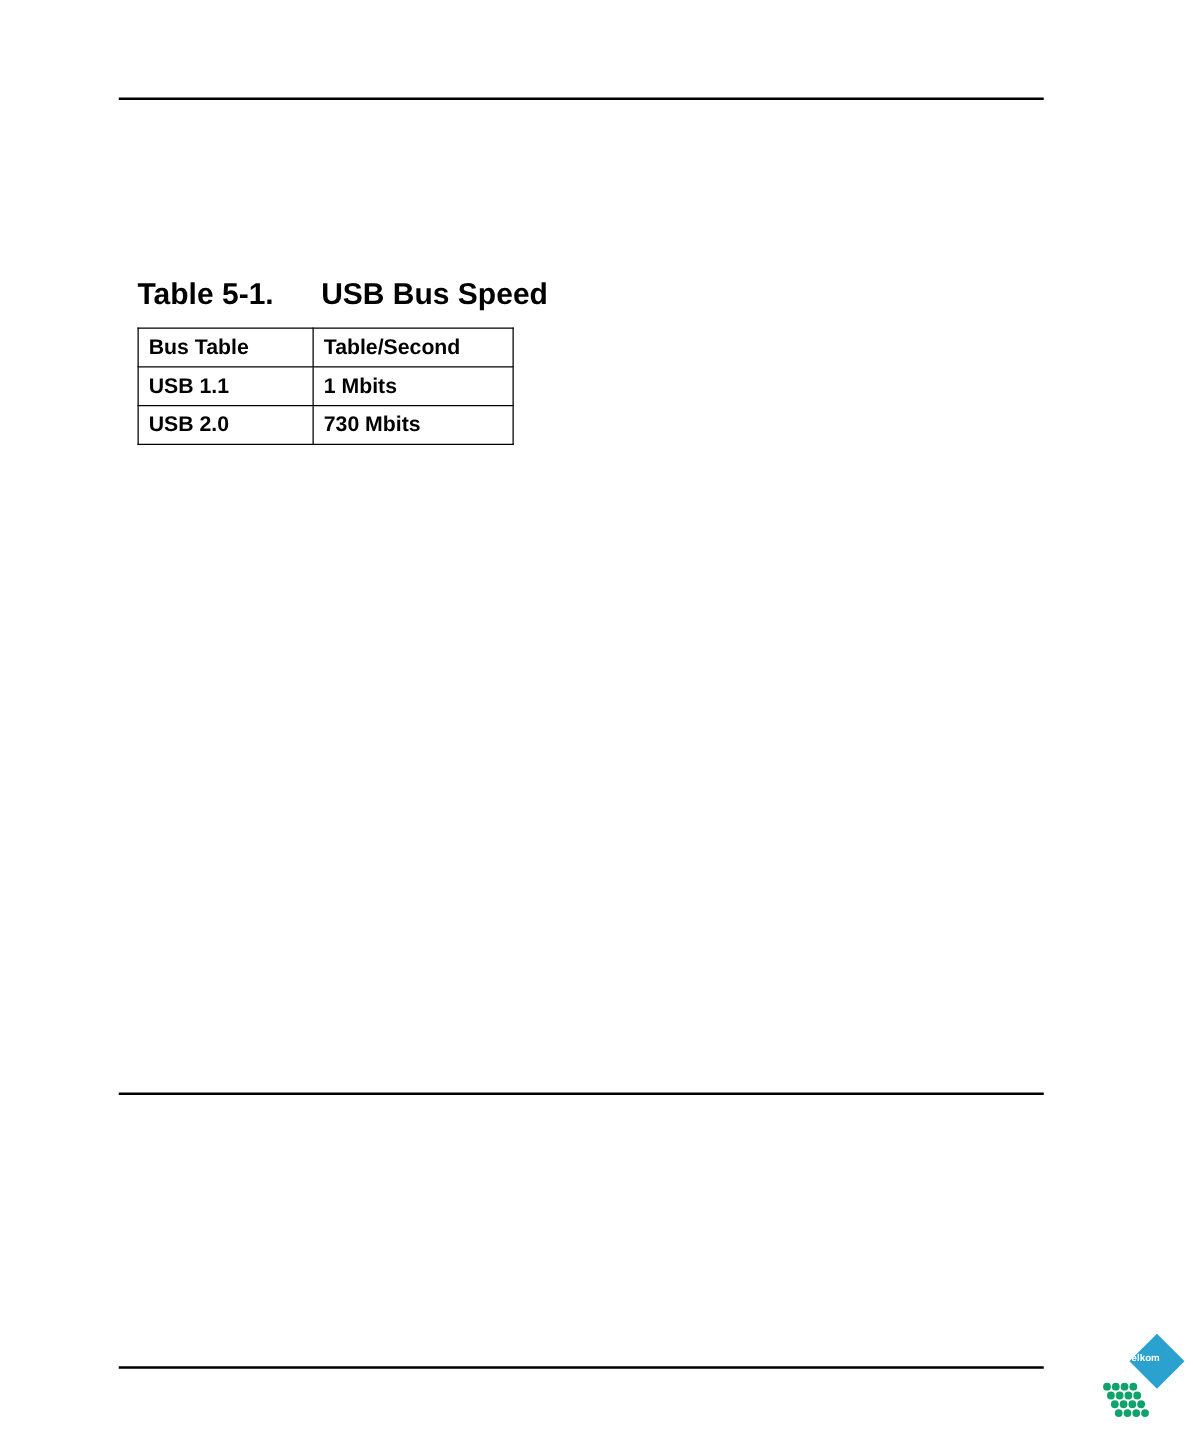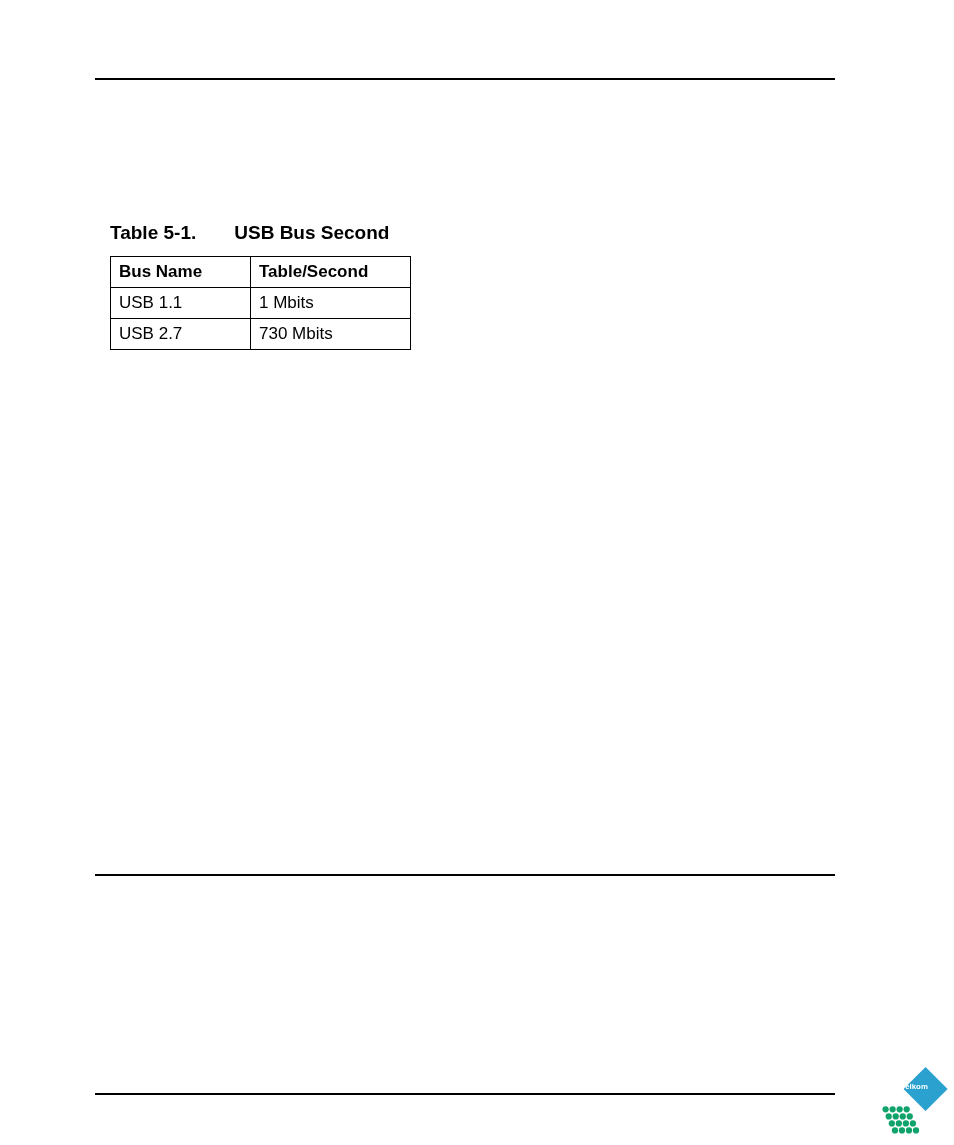--- a/index.html
+++ b/index.html
@@ -25,32 +25,33 @@
   .table-block {
     position: absolute;
     left: 110px;
     top: 222px;
   }
   .table-caption {
     display: flex;
     align-items: baseline;
     gap: 38px;
     font-weight: bold;
-    font-size: 19px;
+    font-size: 24px;
     margin-bottom: 12px;
   }
   table {
     border-collapse: collapse;
   }
   th, td {
     border: 1.5px solid #000;
     padding: 5px 10px 5px 8px;
     font-size: 17px;
     text-align: left;
     vertical-align: middle;
+    font-weight: bold;
   }
   th {
     font-weight: bold;
   }
   col.col1 { width: 140px; }
   col.col2 { width: 160px; }
 
   .logo {
     position: absolute;
     right: 6px;
@@ -62,40 +63,40 @@
 </head>
 <body>
 
 <div class="rule top"></div>
 <div class="rule mid"></div>
 <div class="rule bottom"></div>
 
 <div class="table-block">
   <div class="table-caption">
     <span>Table 5-1.</span>
-    <span>USB Bus Second</span>
+    <span>USB Bus Speed</span>
   </div>
   <table>
     <colgroup>
         <col class="col1">
         <col class="col2">
       </colgroup>
     <thead>
       <tr>
-        <th>Bus Name</th>
+        <th>Bus Table</th>
         <th>Table/Second</th>
       </tr>
     </thead>
     <tbody>
       <tr>
         <td>USB 1.1</td>
         <td>1 Mbits</td>
       </tr>
       <tr>
-        <td>USB 2.7</td>
+        <td>USB 2.0</td>
         <td>730 Mbits</td>
       </tr>
     </tbody>
   </table>
 </div>
 
 <svg class="logo" viewBox="0 0 100 100">
   <g transform="rotate(45 50 50)">
     <rect x="35" y="5" width="40" height="40" fill="#2aa1cf"></rect>
   </g>

